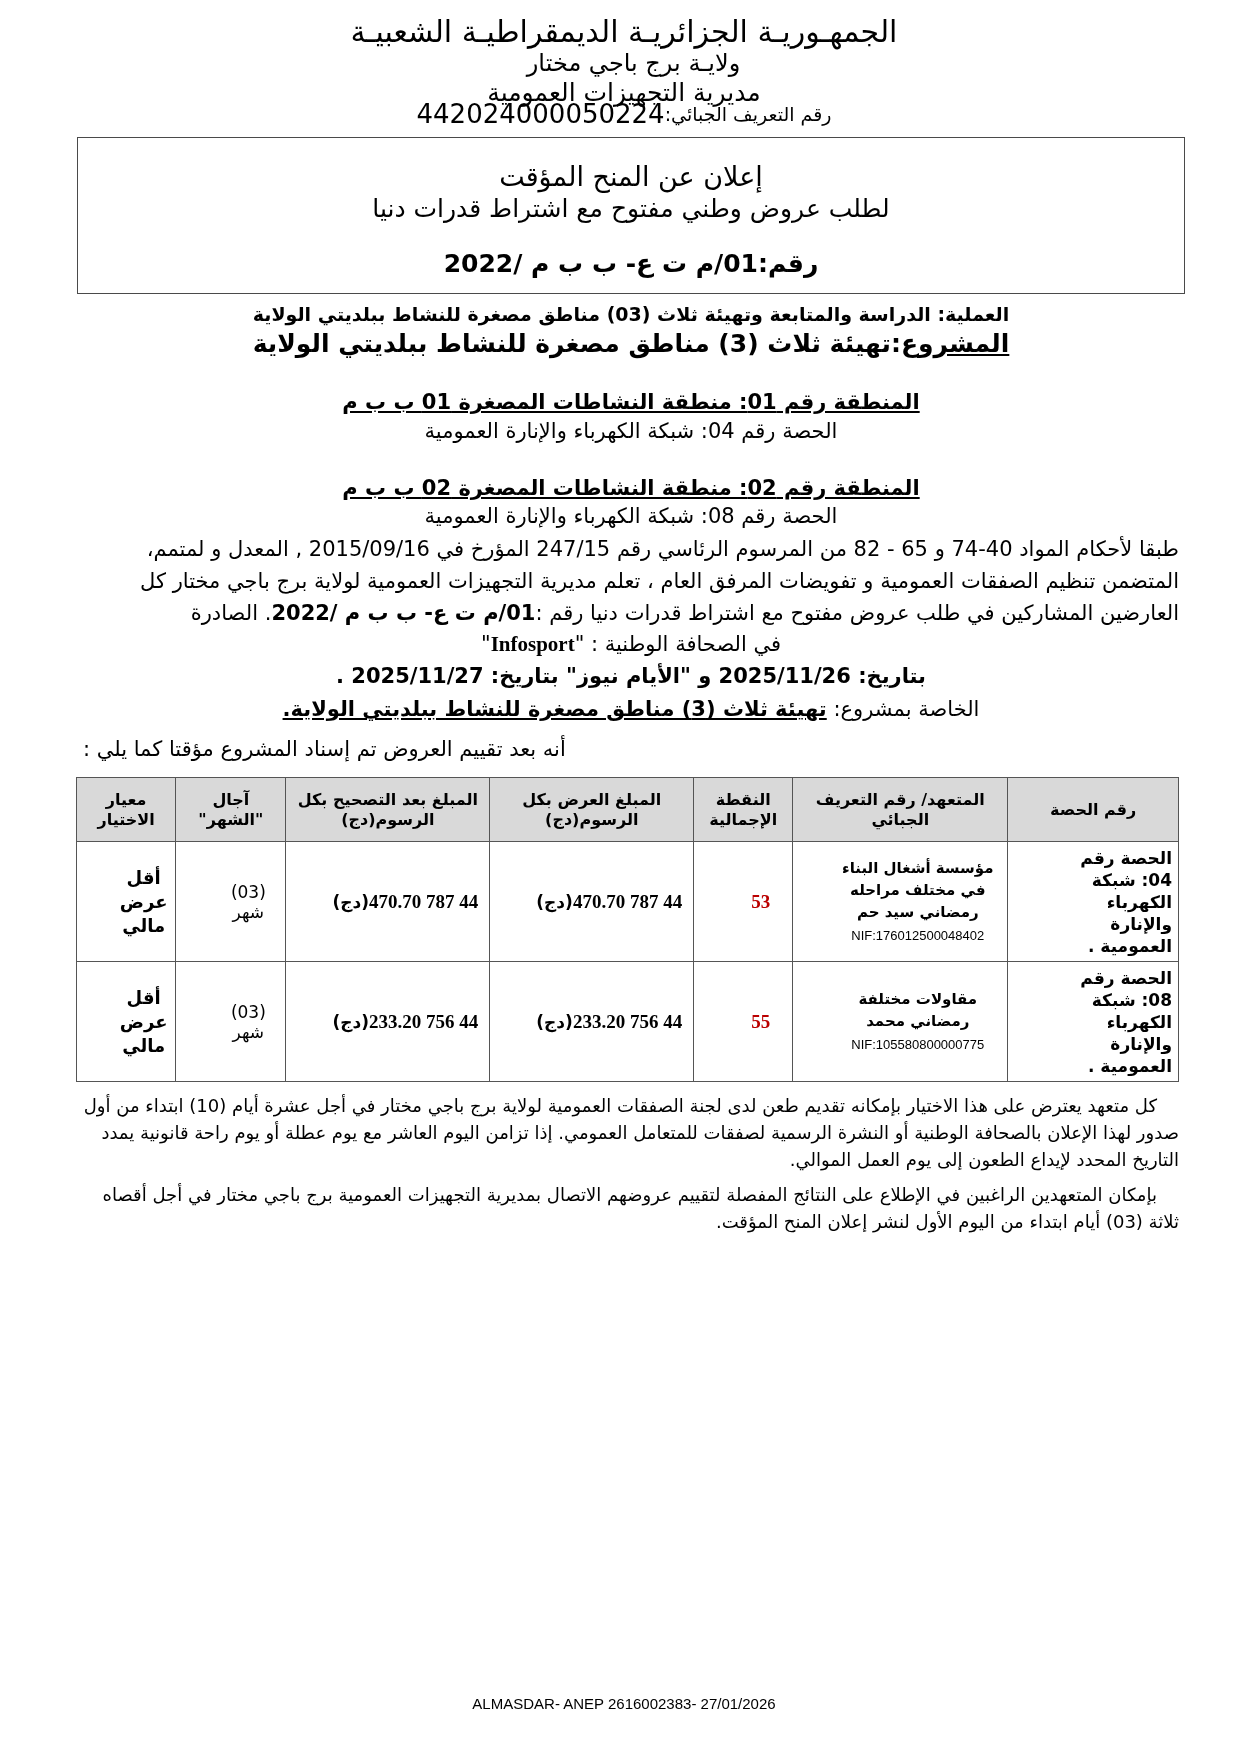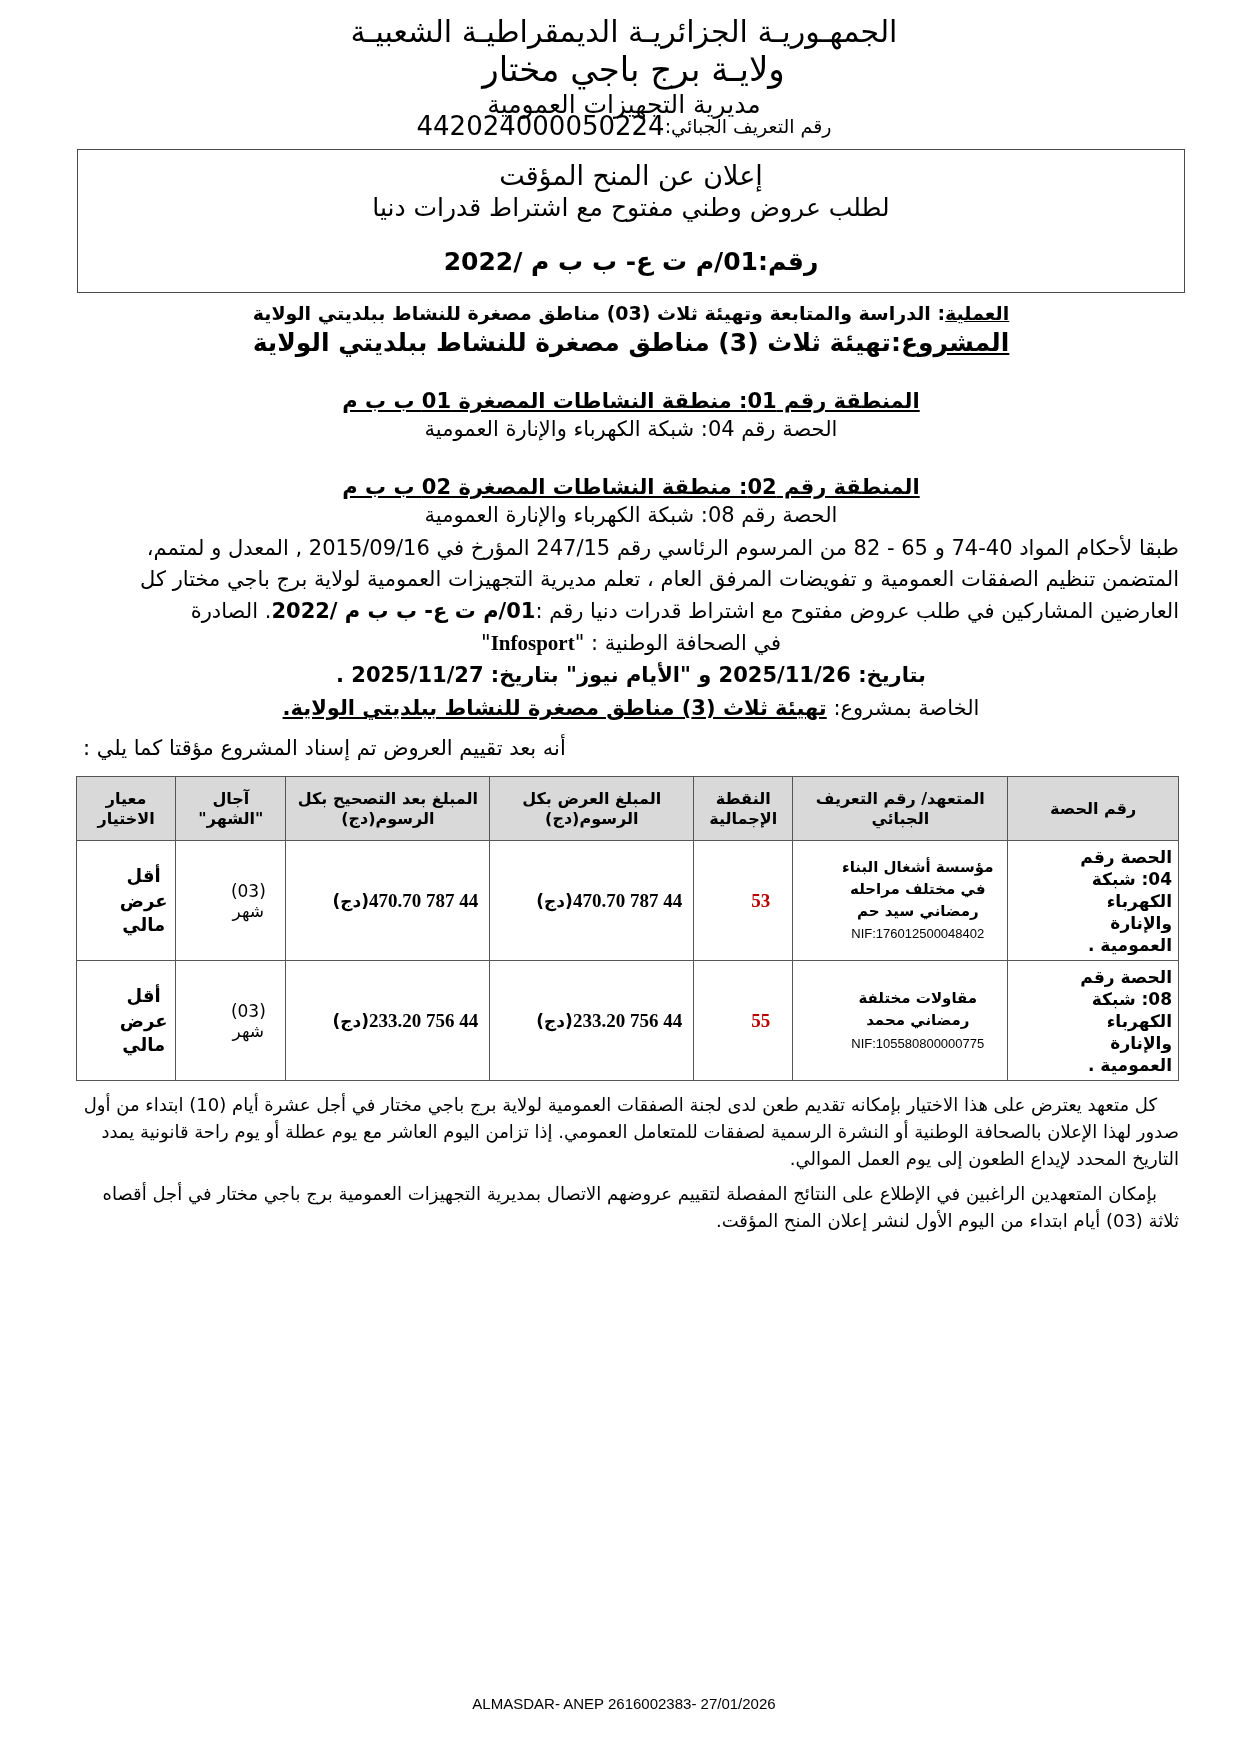--- a/index.html
+++ b/index.html
@@ -30,21 +30,21 @@
     text-align: center;
     padding-top: 14px;
   }
   .lh-line1 {
     font-size: 30px;
     line-height: 1.18;
     letter-spacing: 0.5px;
     white-space: nowrap;
   }
   .lh-line2 {
-    font-size: 34px;
+    font-size: 24px;
     line-height: 1.18;
     white-space: nowrap;
     padding-left: 19px;
   }
   .lh-line3 {
     font-size: 25px;
     line-height: 1.18;
     white-space: nowrap;
   }
   .lh-tax {
@@ -64,20 +64,21 @@
   .title-box {
     margin: 6px 56px 0 70px;
     border: 1px solid #4a4a4a;
     text-align: center;
     padding: 10px 6px 14px 6px;
     box-sizing: border-box;
   }
   .tb-main {
     font-size: 27px;
     line-height: 1.22;
+    margin-top: 13px;
   }
   .tb-sub {
     font-size: 25px;
     line-height: 1.22;
   }
   .tb-ref {
     font-size: 25px;
     font-weight: bold;
     line-height: 1.22;
     margin-top: 24px;
@@ -87,21 +88,21 @@
   .body-block {
     margin: 8px 62px 0 76px;
     text-align: right;
   }
   .op-line {
     font-size: 19px;
     font-weight: bold;
     line-height: 1.35;
     text-align: center;
   }
-  .op-line .lbl { text-decoration: underline; }
+  .op-line .lbl { }
   .proj-line {
     font-size: 25px;
     font-weight: bold;
     line-height: 1.3;
     text-align: center;
   }
   .proj-line .lbl { text-decoration: underline; }
   .zone-line {
     font-size: 21px;
     line-height: 1.35;

